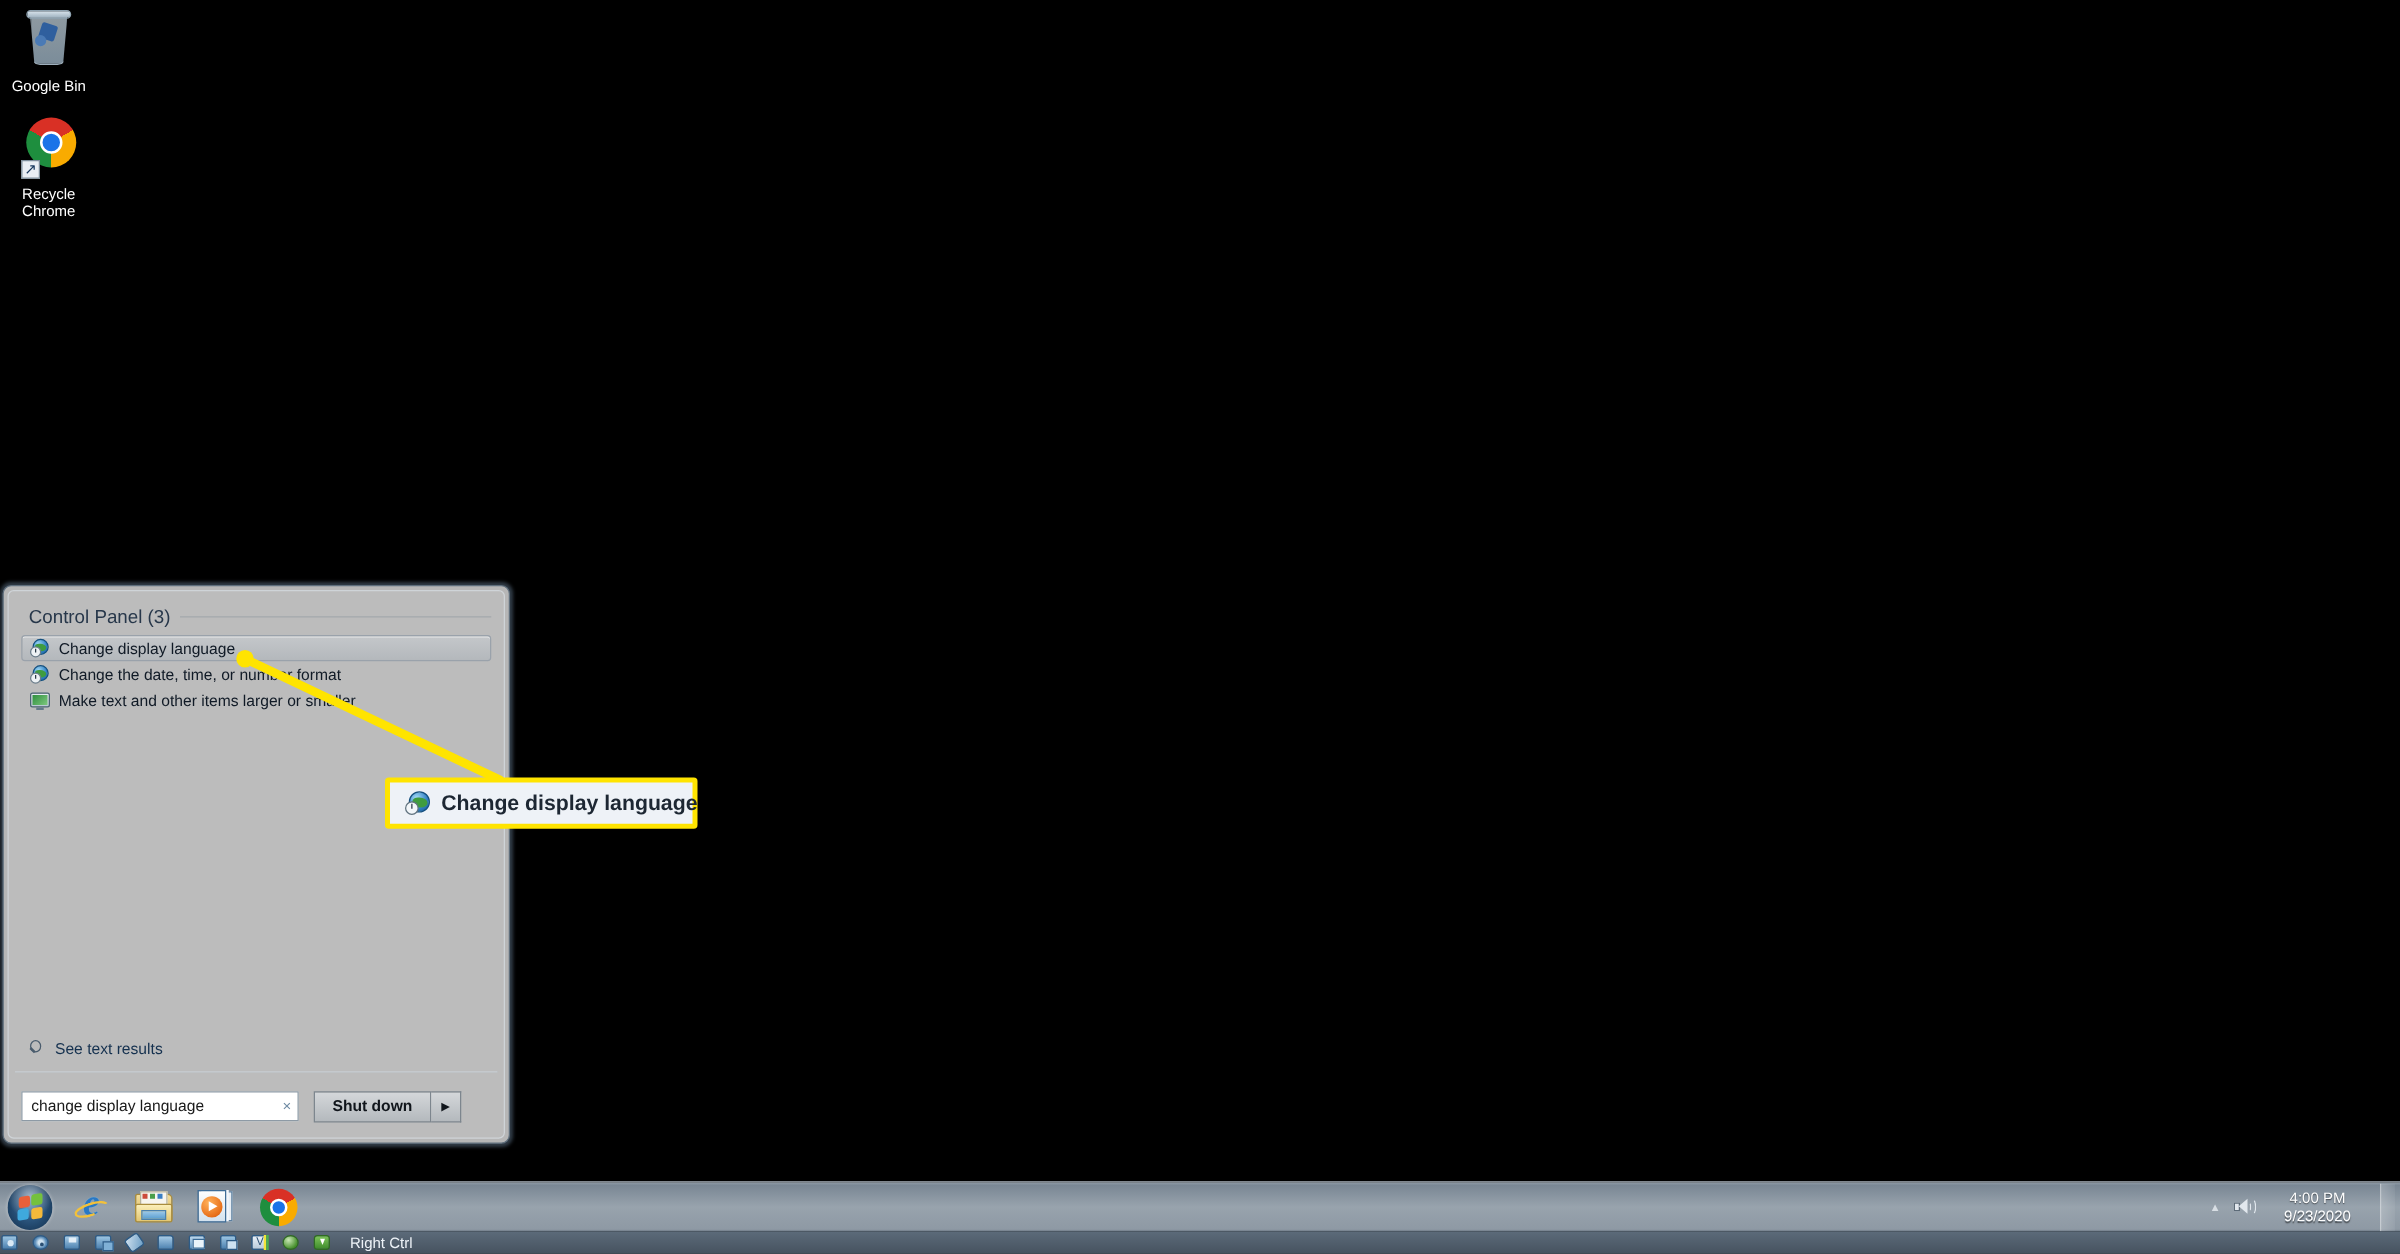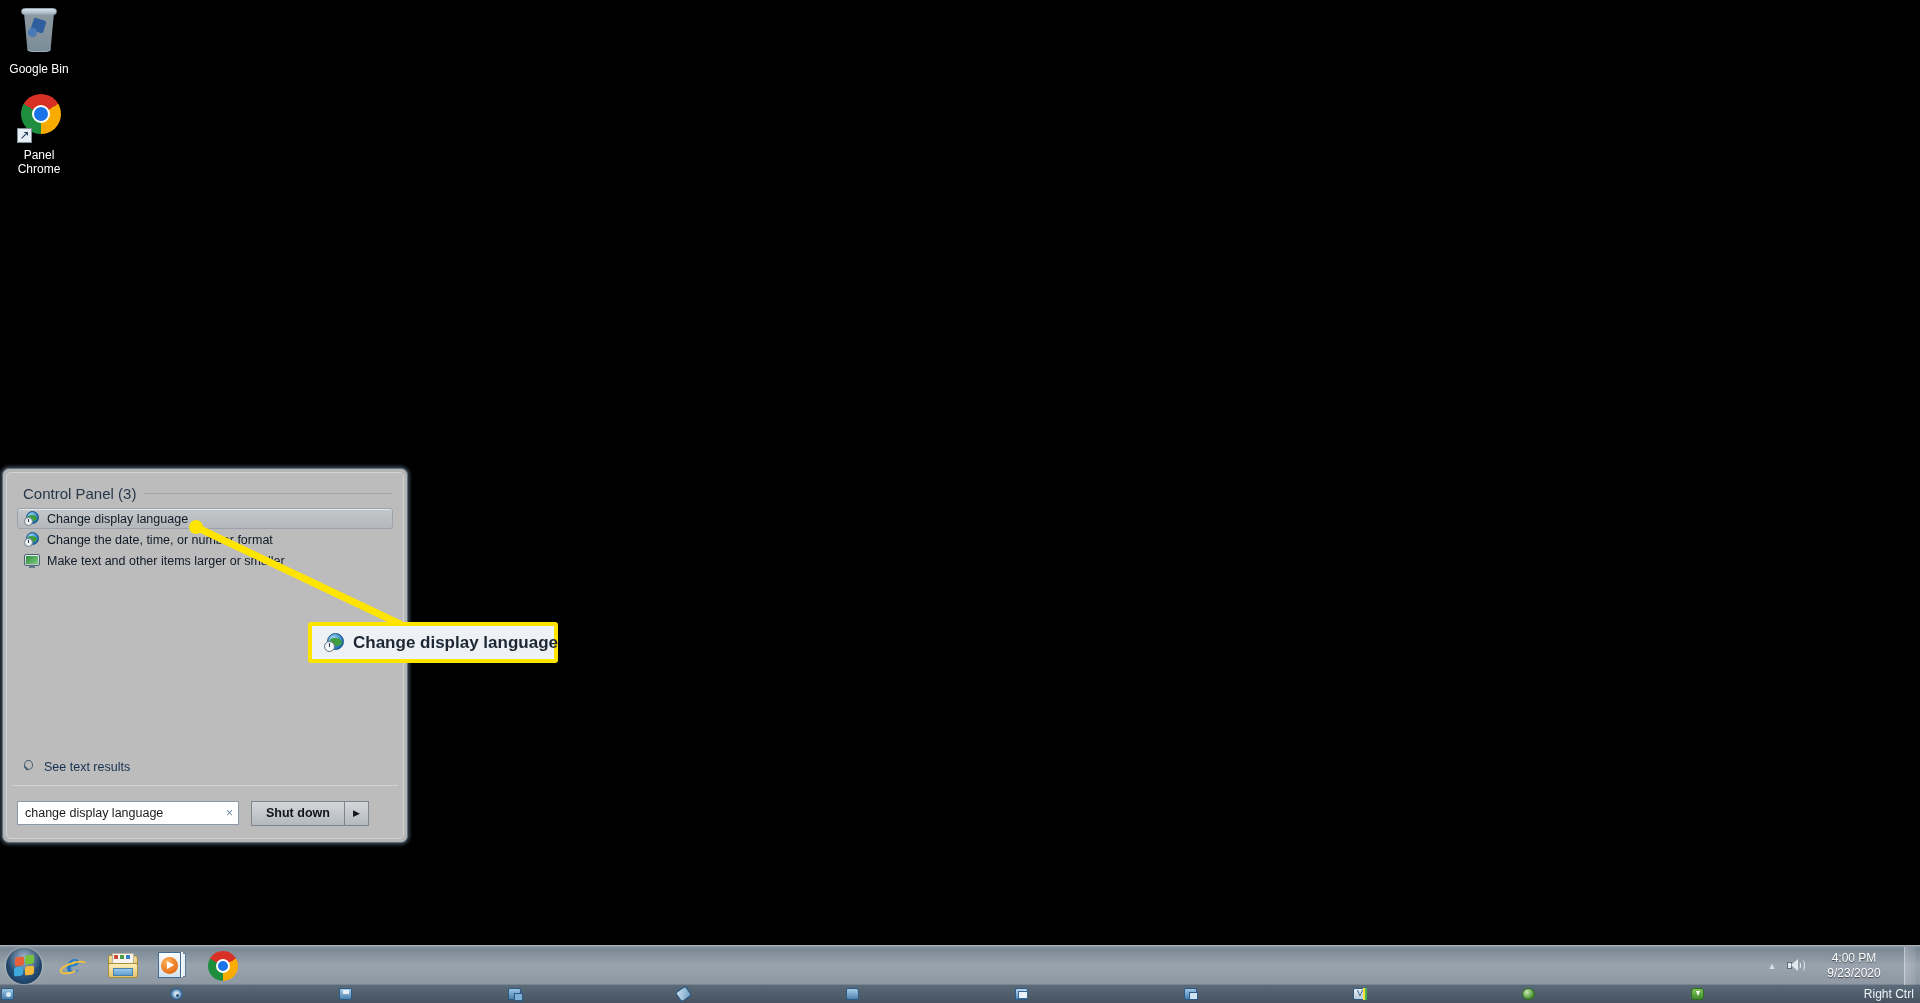--- a/index.html
+++ b/index.html
@@ -109,21 +109,21 @@
     text-align: center;
     text-shadow: none;
   }
 
   
   #start-menu {
     position: absolute;
     left: 2px;
     top: 468px;
     width: 406px;
-    height: 375px;
+    height: 447px;
     background: #b6b6b6;
     border: 1px solid #5e6e7c;
     border-radius: 7px;
     box-shadow: 0 0 3px 2px rgba(90,110,130,0.55);
     padding: 3px;
   }
   #start-menu-inner {
     width: 100%;
     height: 100%;
     background: #bcbcbc;
@@ -640,21 +640,21 @@
   
   #vbox-statusbar {
     position: absolute;
     left: 0;
     bottom: 0;
     width: 1920px;
     height: 18px;
     background: linear-gradient(to bottom, #5c6b7a, #46525f);
     display: flex;
     align-items: center;
-    justify-content: space-between;
+    justify-content: flex-start;
     padding-right: 6px;
     gap: 10px;
   }
   .vb-icon {
     width: 15px; height: 14px;
     position: relative;
     flex: none;
     cursor: default;
   }
   .vb-sq {
@@ -720,21 +720,21 @@
       <span class="rb-lid"></span>
     </span>
     <span>Google Bin</span>
   </div>
 
   <div class="desktop-icon" id="icon-chrome">
     <span class="glyph">
       <span class="chrome-logo"></span>
       <span class="shortcut-arrow">↗</span>
     </span>
-    <span>Panel</span><br>
+    <span>Recycle</span><br>
     <span>Chrome</span>
   </div>
 
   <div id="start-menu">
     <div id="start-menu-inner">
 
       <div id="results-pane">
 
         <div id="group-header">
           <span class="ghtext">Control Panel (3)</span>

